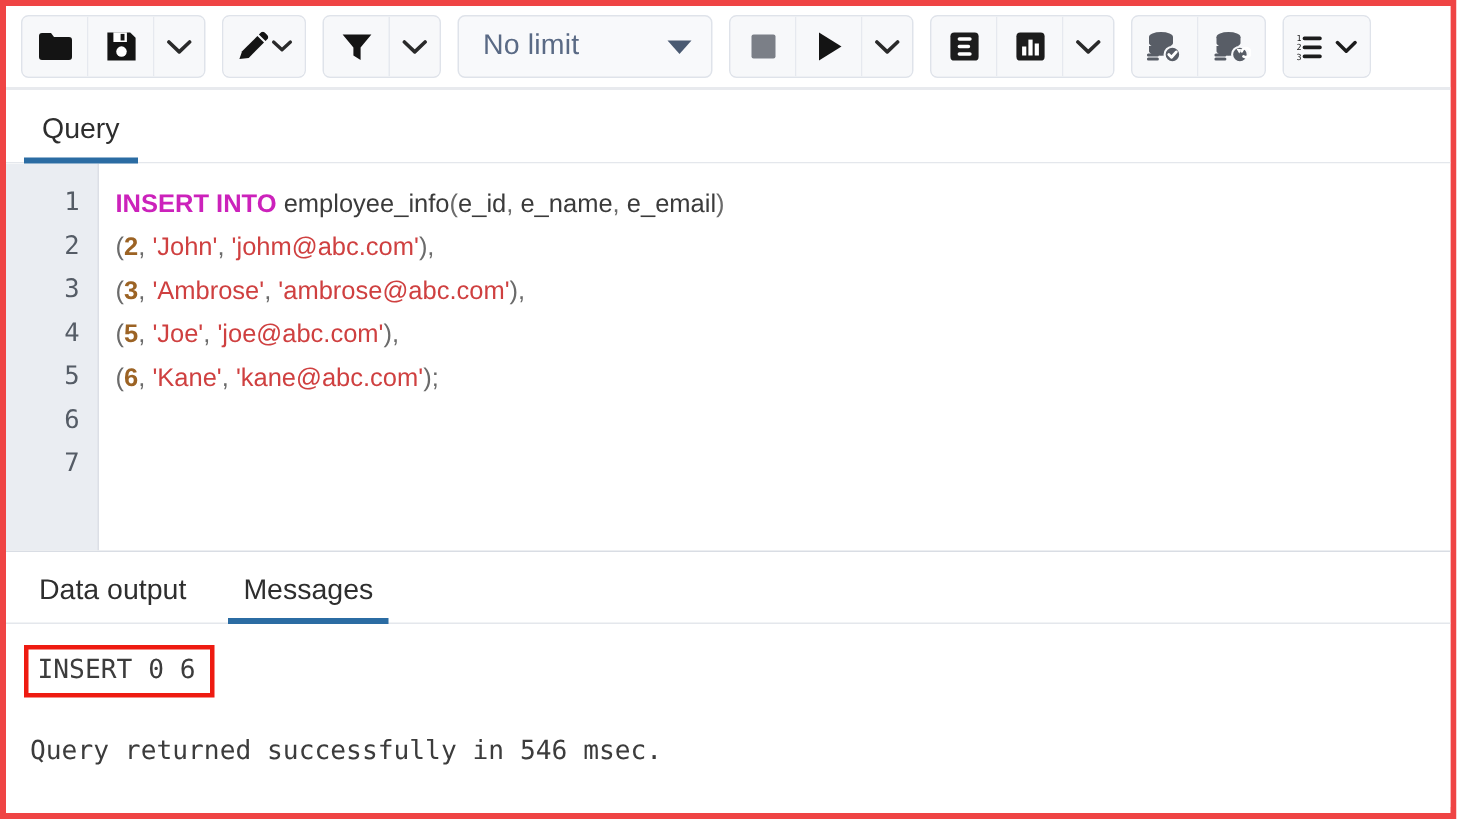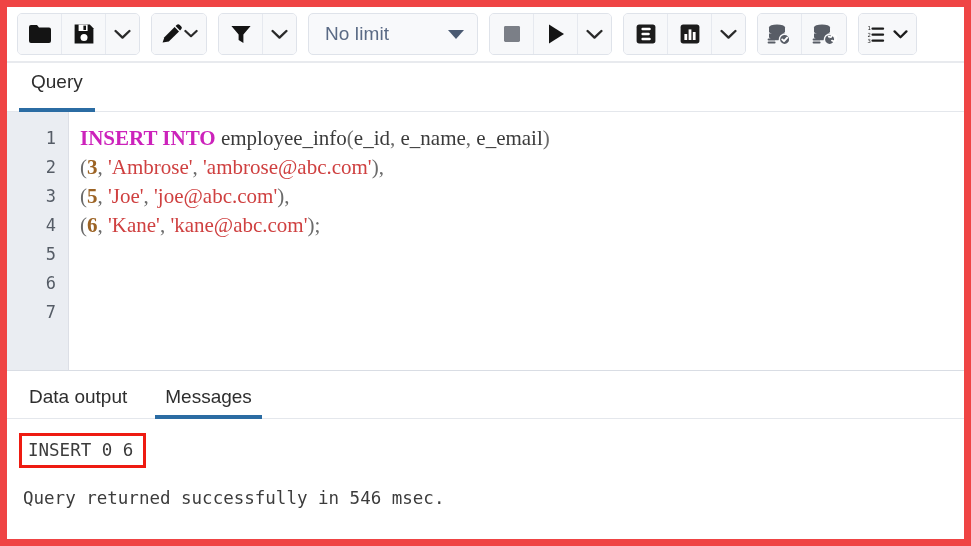--- a/index.html
+++ b/index.html
@@ -9,21 +9,21 @@
     height: 546px;
     background: #ffffff;
     font-family: "Liberation Sans", sans-serif;
   }
 
   .app-frame {
     position: relative;
     width: 971px;
     height: 546px;
     background: #ffffff;
-    border: 7px solid #ef4444;
+    border: 4px solid #ef4444;
     overflow: hidden;
   }
 
   
   .toolbar {
     display: flex;
     align-items: center;
     height: 56px;
     padding: 0 10px;
     background: #ffffff;
@@ -82,20 +82,21 @@
     width: 0; height: 0;
     border-left: 8px solid transparent;
     border-right: 8px solid transparent;
     border-top: 9px solid #4a5a72;
     margin-left: 18px;
   }
 
   
   .tabs-top {
     display: flex;
+    align-items: flex-end;
     height: 49px;
     padding-left: 12px;
     background: #ffffff;
     border-bottom: 1px solid #e4e7ec;
     gap: 6px;
   }
   .tab {
     position: relative;
     padding: 8px 12px 10px 12px;
     font-size: 19px;
@@ -134,22 +135,22 @@
     font-size: 17px;
     line-height: 29px;
     color: #555c66;
   }
   .code {
     flex: 1 1 auto;
     padding: 12px 0 0 11px;
     overflow: hidden;
   }
   .code .cl {
-    font-family: Liberation Serif, serif;
-    font-size: 21px;
+    font-family: Liberation Sans, sans-serif;
+    font-size: 17px;
     line-height: 29px;
     white-space: pre;
     color: #3b3b3b;
   }
   .kw   { color: #cc22bb; font-weight: bold; }
   .str  { color: #cf4040; }
   .num  { color: #9c6324; font-weight: bold; }
   .pun  { color: #6b6b6b; }
   .ident{ color: #3b3b3b; }
 
@@ -178,21 +179,21 @@
     margin-bottom: 12px;
   }
   .msg-mono {
     font-family: "DejaVu Sans Mono", monospace;
     font-size: 17.5px;
     color: #3c3c3c;
     white-space: pre;
     line-height: 20px;
   }
   .msg-line2 {
-    margin-top: 8px;
+    margin-top: 14px;
     margin-left: 4px;
   }
 </style>
 </head>
 <body>
 
 <div class="app-frame">
 
   <div class="toolbar">
 
@@ -372,20 +373,21 @@
         <div class="ln">1</div>
         <div class="ln">2</div>
         <div class="ln">3</div>
         <div class="ln">4</div>
         <div class="ln">5</div>
         <div class="ln">6</div>
         <div class="ln">7</div>
       </div>
     <div class="code" id="code">
         <div class="cl"><span class="kw">INSERT INTO</span><span class="ident"> employee_info</span><span class="pun">(</span><span class="ident">e_id</span><span class="pun">, </span><span class="ident">e_name</span><span class="pun">, </span><span class="ident">e_email</span><span class="pun">)</span></div>
+        <div class="cl"><span class="pun">(</span><span class="num">2</span><span class="pun">, </span><span class="str">'John'</span><span class="pun">, </span><span class="str">'johm@abc.com'</span><span class="pun">),</span></div>
         <div class="cl"><span class="pun">(</span><span class="num">3</span><span class="pun">, </span><span class="str">'Ambrose'</span><span class="pun">, </span><span class="str">'ambrose@abc.com'</span><span class="pun">),</span></div>
         <div class="cl"><span class="pun">(</span><span class="num">5</span><span class="pun">, </span><span class="str">'Joe'</span><span class="pun">, </span><span class="str">'joe@abc.com'</span><span class="pun">),</span></div>
         <div class="cl"><span class="pun">(</span><span class="num">6</span><span class="pun">, </span><span class="str">'Kane'</span><span class="pun">, </span><span class="str">'kane@abc.com'</span><span class="pun">);</span></div>
       </div>
   </div>
 
   <div class="tabs-bottom">
     <div class="tab">
       <span>Data output</span>
     </div>

